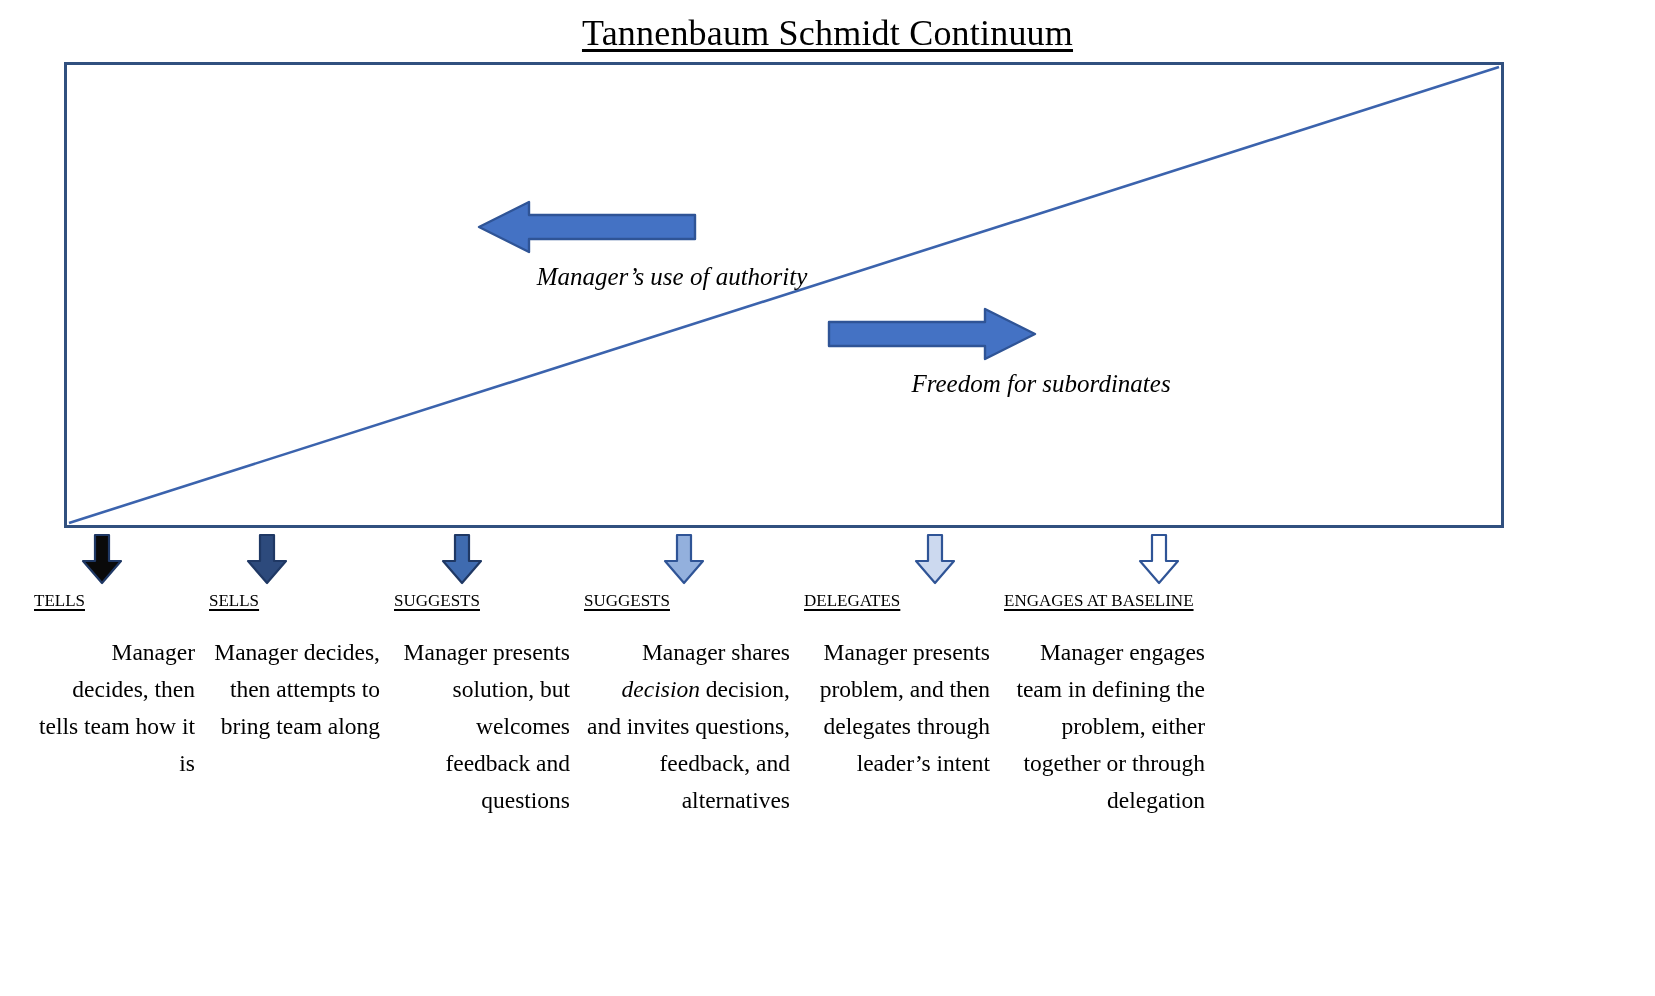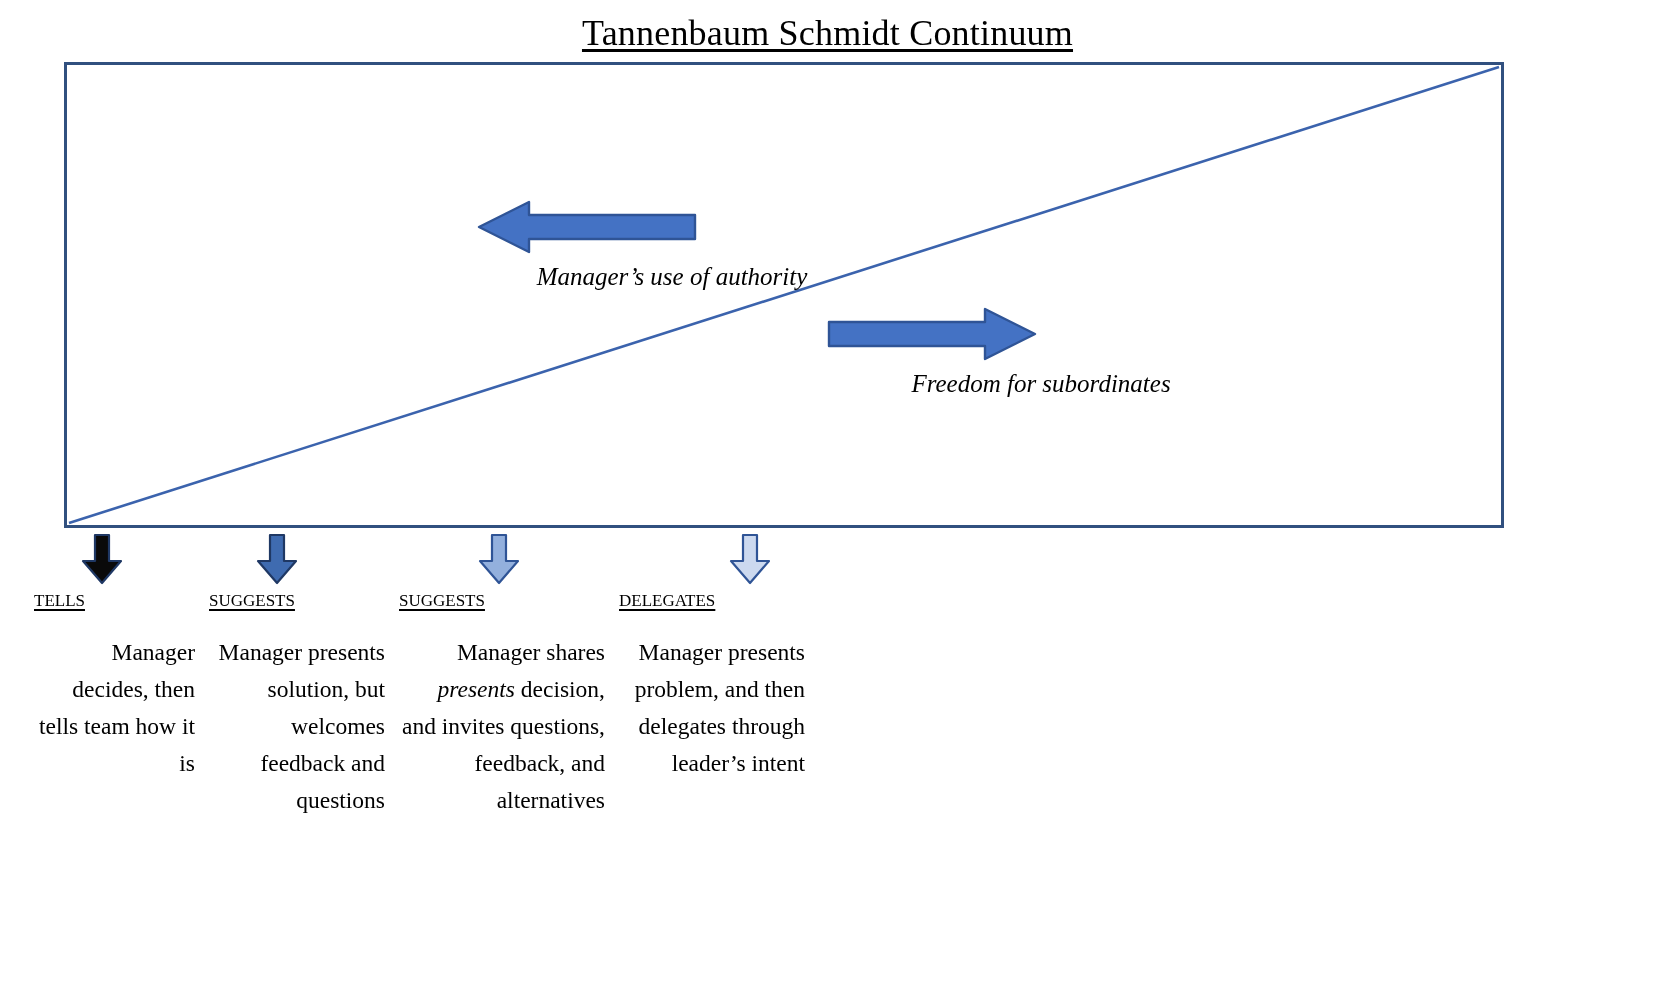--- a/index.html
+++ b/index.html
@@ -141,40 +141,58 @@
 <div id="columns">
     <div class="column" style="width: 175px;">
       <div class="col-arrow-wrap">
         <svg width="44" height="52" viewBox="0 0 44 52" style="position:absolute;left:46px;top:2px;">
           <polygon points="15,2 29,2 29,28 41,28 22,50 3,28 15,28" fill="#0a0a0a" stroke="#1f3864" stroke-width="2.2" stroke-linejoin="round"></polygon>
         </svg>
       </div>
       <div class="col-title">TELLS</div>
       <div class="col-body"><span>Manager decides, then tells team how it is</span></div>
     </div>
+    <div class="column" style="width: 185px;">
+      <div class="col-arrow-wrap">
+        <svg width="44" height="52" viewBox="0 0 44 52" style="position:absolute;left:36px;top:2px;">
+          <polygon points="15,2 29,2 29,28 41,28 22,50 3,28 15,28" fill="#2d4a7c" stroke="#1f3864" stroke-width="2.2" stroke-linejoin="round"></polygon>
+        </svg>
+      </div>
+      <div class="col-title">SELLS</div>
+      <div class="col-body"><span>Manager decides, then attempts to bring team along</span></div>
+    </div>
     <div class="column" style="width: 190px;">
       <div class="col-arrow-wrap">
         <svg width="44" height="52" viewBox="0 0 44 52" style="position:absolute;left:46px;top:2px;">
           <polygon points="15,2 29,2 29,28 41,28 22,50 3,28 15,28" fill="#3f6bb0" stroke="#1f3864" stroke-width="2.2" stroke-linejoin="round"></polygon>
         </svg>
       </div>
       <div class="col-title">SUGGESTS</div>
       <div class="col-body"><span>Manager presents solution, but welcomes feedback and questions</span></div>
     </div>
     <div class="column" style="width: 220px;">
       <div class="col-arrow-wrap">
         <svg width="44" height="52" viewBox="0 0 44 52" style="position:absolute;left:78px;top:2px;">
           <polygon points="15,2 29,2 29,28 41,28 22,50 3,28 15,28" fill="#93b0dd" stroke="#2f5496" stroke-width="2.2" stroke-linejoin="round"></polygon>
         </svg>
       </div>
       <div class="col-title">SUGGESTS</div>
-      <div class="col-body"><span>Manager shares </span><i>presents</i><span> decision, and invites questions, feedback, and alternatives</span></div>
+      <div class="col-body"><span>Manager shares </span><i>decision</i><span> decision, and invites questions, feedback, and alternatives</span></div>
     </div>
     <div class="column" style="width: 200px;">
       <div class="col-arrow-wrap">
         <svg width="44" height="52" viewBox="0 0 44 52" style="position:absolute;left:109px;top:2px;">
           <polygon points="15,2 29,2 29,28 41,28 22,50 3,28 15,28" fill="#ccd9ef" stroke="#2f5496" stroke-width="2.2" stroke-linejoin="round"></polygon>
         </svg>
       </div>
       <div class="col-title">DELEGATES</div>
       <div class="col-body"><span>Manager presents problem, and then delegates through leader’s intent</span></div>
     </div>
+    <div class="column" style="width: 215px;">
+      <div class="col-arrow-wrap">
+        <svg width="44" height="52" viewBox="0 0 44 52" style="position:absolute;left:133px;top:2px;">
+          <polygon points="15,2 29,2 29,28 41,28 22,50 3,28 15,28" fill="#ffffff" stroke="#2f5496" stroke-width="2.2" stroke-linejoin="round"></polygon>
+        </svg>
+      </div>
+      <div class="col-title">ENGAGES AT BASELINE</div>
+      <div class="col-body"><span>Manager engages team in defining the problem, either together or through delegation</span></div>
+    </div>
   </div>
 
 </body></html>

